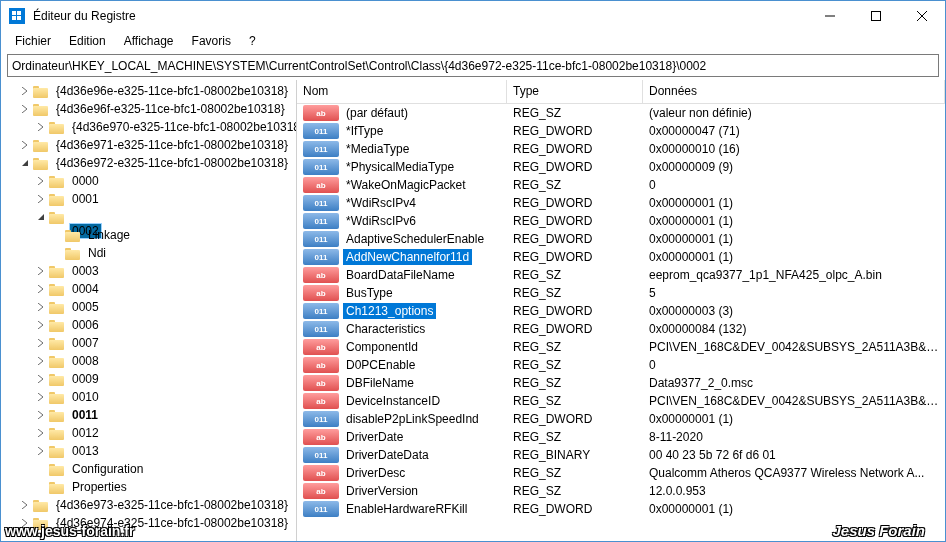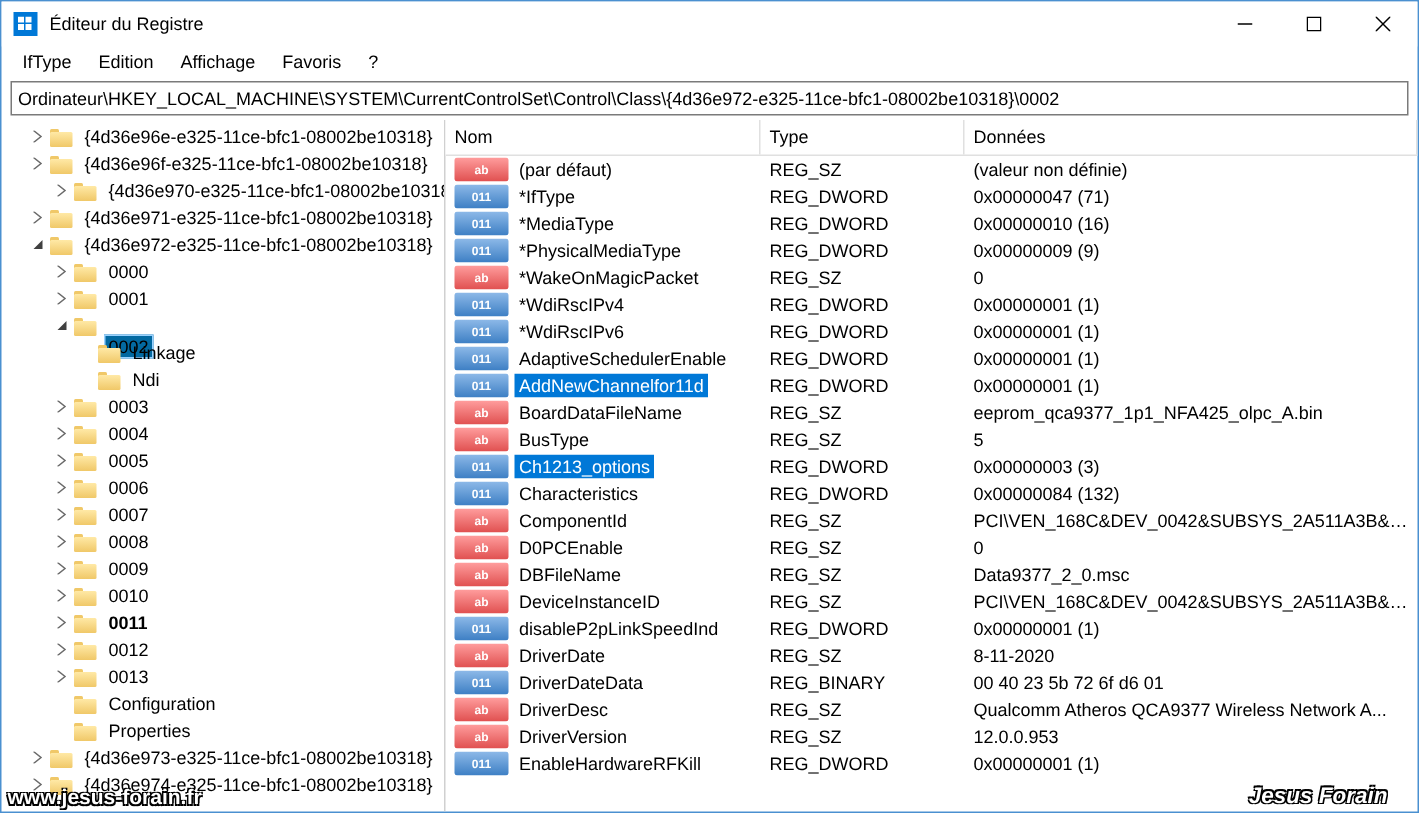--- a/index.html
+++ b/index.html
@@ -72,21 +72,21 @@
     <div class="win-btn close">
         <svg width="10" height="10">
           <line x1="0" y1="0" x2="10" y2="10" stroke="#000"></line>
           <line x1="10" y1="0" x2="0" y2="10" stroke="#000"></line>
         </svg>
       </div>
   </div>
 </div>
 
 <div class="menubar">
-  <span>IfType</span>
+  <span>Fichier</span>
   <span>Edition</span>
   <span>Affichage</span>
   <span>Favoris</span>
   <span>?</span>
 </div>
 
 <div class="addressbar">
   <span>Ordinateur\HKEY_LOCAL_MACHINE\SYSTEM\CurrentControlSet\Control\Class\{4d36e972-e325-11ce-bfc1-08002be10318}\0002</span>
 </div>
 

